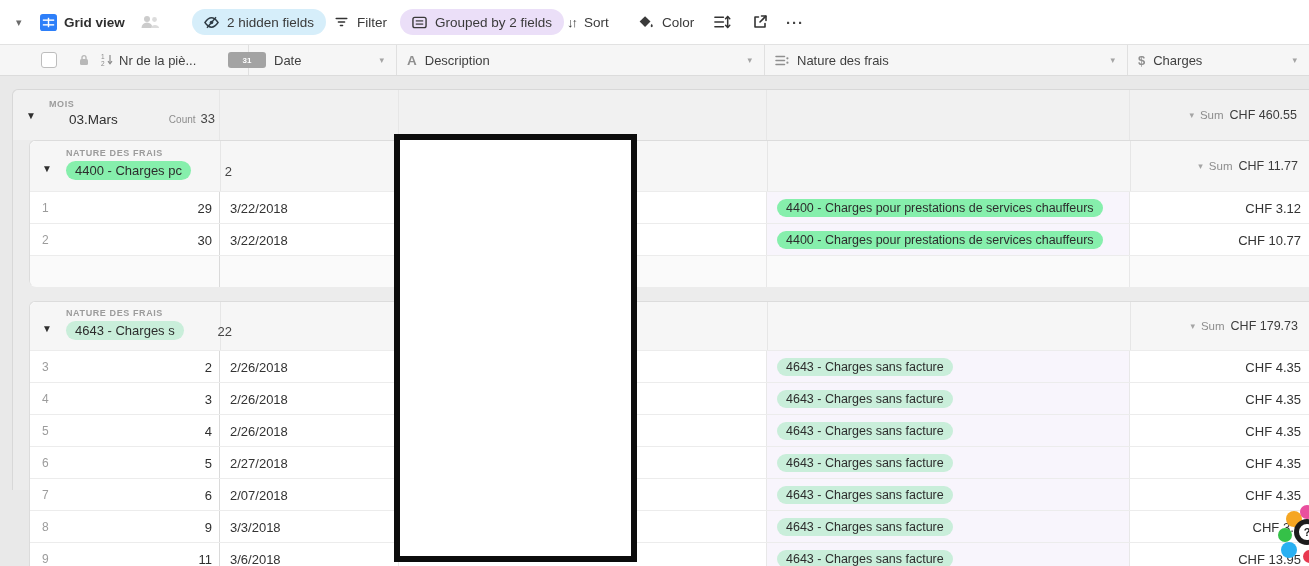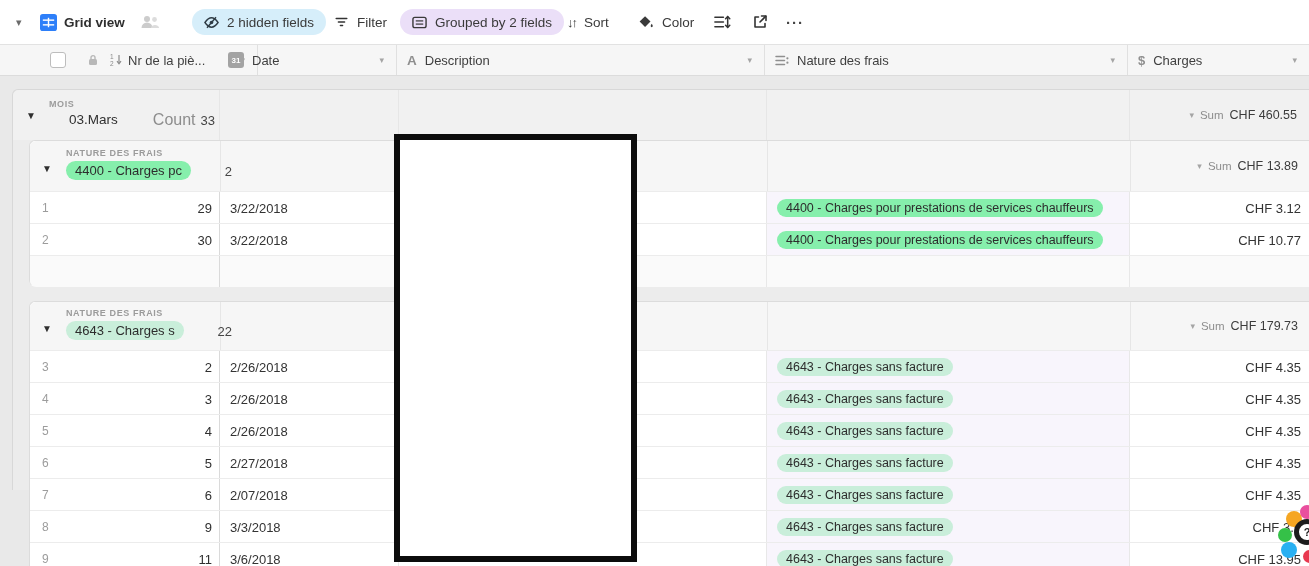--- a/index.html
+++ b/index.html
@@ -19,21 +19,21 @@
   .small-caret{color:#a5a5a5;font-size:9px;}
   .sorticon{font-weight:bold;letter-spacing:-2px;color:#333;font-size:13px;}
   .moredots{font-weight:bold;color:#444;font-size:15px;letter-spacing:1px;}
 
   
   .hdr{position:absolute;left:0;top:44px;width:1309px;height:32px;background:#f6f6f6;
        border-top:1px solid #e2e2e2;border-bottom:1px solid #dcdcdc;box-sizing:border-box;}
   .hcell{position:absolute;top:0;height:30px;display:flex;align-items:center;
          font-size:13px;color:#3f3f3f;box-sizing:border-box;border-right:1px solid #e0e0e0;cursor:pointer;}
   .hcell .hcaret{position:absolute;right:12px;}
-  .calicon{width:16px;height:16px;background:#a3a3a3;border-radius:3px;color:#fff;
+  .calicon{width:38px;height:16px;background:#a3a3a3;border-radius:3px;color:#fff;
            font-size:8px;font-weight:bold;display:flex;align-items:center;justify-content:center;}
   .aicon{color:#8f8f8f;font-size:13.5px;font-weight:bold;}
   .curicon{color:#8f8f8f;font-size:13px;font-weight:bold;}
   .checkbox{width:14px;height:14px;border:1px solid #bdbdbd;border-radius:3px;background:#fff;}
 
   
   .group-outer{position:absolute;left:12px;top:89px;width:1297px;height:401px;
                background:#ececec;border-left:1px solid #d8d8d8;border-top:1px solid #d8d8d8;
                border-radius:6px 0 0 0;box-sizing:border-box;}
   .mois-header{position:absolute;left:0;top:0;width:1296px;height:50px;background:#f1f1f1;
@@ -42,21 +42,21 @@
   .sub1{left:16px;top:50px;width:1281px;height:146px;border-radius:6px 0 0 6px;}
   .sub2{left:16px;top:211px;width:1281px;height:270px;border-radius:6px 0 0 0;border-bottom:none;}
   .subheader{position:absolute;left:0;top:0;width:100%;background:#f6f6f6;border-radius:6px 0 0 0;}
   .vl{position:absolute;top:0;bottom:0;width:1px;background:#e6e6e6;}
 
   .gfield{font-size:9px;letter-spacing:0.6px;color:#9b9b9b;font-weight:bold;}
   .gvalue{font-size:13.5px;color:#2f2f2f;margin-left:20px;}
   .gtri{position:absolute;color:#2f2f2f;font-size:10px;cursor:pointer;}
   .gtri::before{content:"▼";}
   .countwrap{position:absolute;display:flex;align-items:baseline;gap:5px;}
-  .countlabel{font-size:16px;color:#8d8d8d;}
+  .countlabel{font-size:10px;color:#8d8d8d;}
   .countval{font-size:13px;color:#444;}
   .sumwrap{position:absolute;right:12px;display:flex;align-items:center;gap:6px;cursor:pointer;}
   .sumlabel{font-size:11.5px;color:#8d8d8d;}
   .sumval{font-size:12.5px;color:#3c3c3c;}
 
   .gpill{display:inline-block;max-width:118px;overflow:hidden;white-space:nowrap;
          padding:2px 9px;border-radius:11px;font-size:13px;color:#2d2d2d;}
   .gpill-blue{background:#86efac;}
   .gpill-green{background:#c9eeda;}
 
@@ -178,21 +178,21 @@
           </g>
         </svg>
     </div>
 
     <div class="titem moredots" style="left:786px">
       <span>···</span>
     </div>
   </div>
 
   <div class="hdr">
-    <div class="hcell" style="left:12px;width:246px">
+    <div class="hcell" style="left:3px;width:246px">
       <div class="checkbox" style="margin-left:38px"></div>
       <svg width="10" height="12" viewBox="0 0 10 12" style="margin-left:22px">
           <rect x="1" y="5" width="8" height="6" rx="1.5" fill="#b8b8b8"></rect>
           <path d="M3 5.2 V3.6 a2 2 0 0 1 4 0 V5.2" fill="none" stroke="#b8b8b8" stroke-width="1.4"></path>
         </svg>
       <svg width="14" height="14" viewBox="0 0 14 14" style="margin-left:11px">
           <text x="1" y="6.2" font-size="6.5" fill="#8a8a8a">1</text>
           <text x="1" y="13.2" font-size="6.5" fill="#8a8a8a">2</text>
           <g stroke="#8a8a8a" stroke-width="1.2" fill="none">
             <line x1="10" y1="2" x2="10" y2="10"></line>
@@ -265,21 +265,21 @@
         <div style="position:absolute;left:36px;top:7px">
           <div class="gfield">NATURE DES FRAIS</div>
           <div style="margin-top:3px"><span class="gpill gpill-blue">4400 - Charges pc</span></div>
         </div>
         <div class="countwrap" style="right:1078px;top:23px">
           <span class="countval">2</span>
         </div>
         <div class="sumwrap" style="top:18px">
           <span class="caret small-caret"></span>
           <span class="sumlabel">Sum</span>
-          <span class="sumval">CHF 13.89</span>
+          <span class="sumval">CHF 11.77</span>
         </div>
       </div>
 
       <div class="row" style="top:50px">
         <div class="cell c-num">
             <span class="rowidx">1</span>
             <span class="nrval">29</span>
           </div>
         <div class="cell c-date">3/22/2018</div>
         <div class="cell c-desc"></div>

